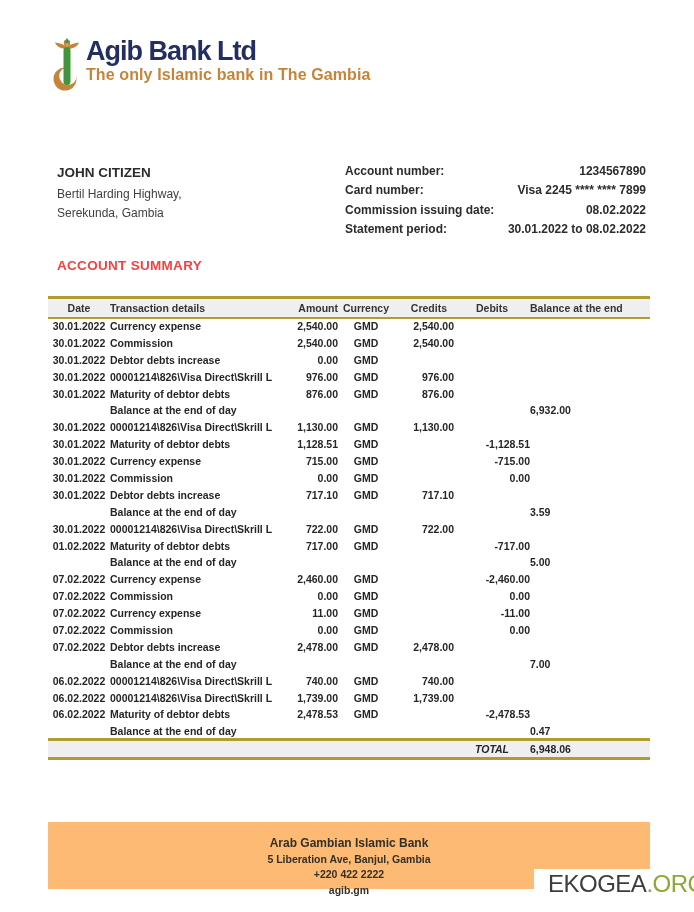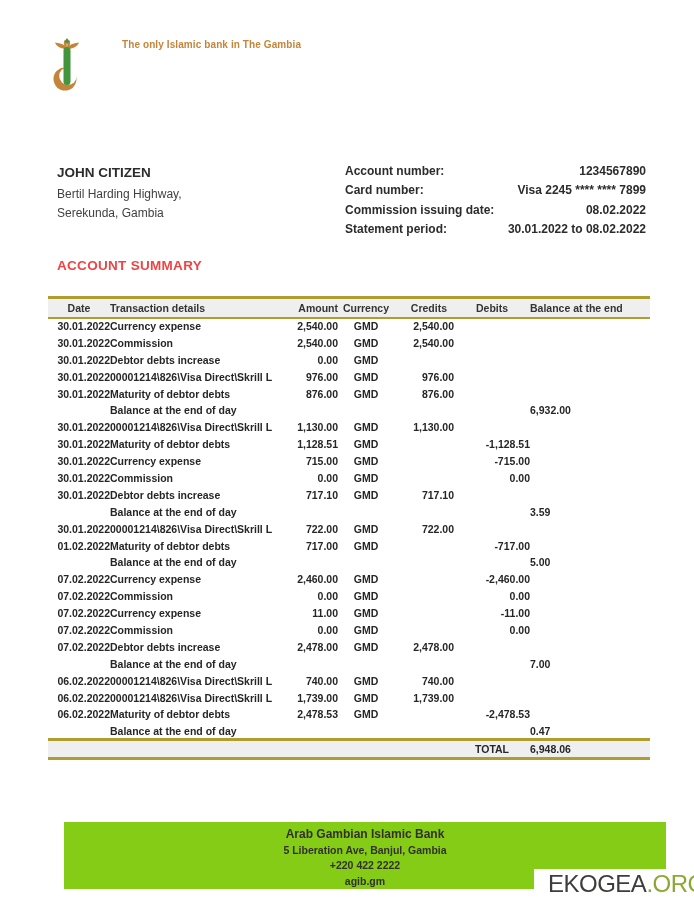--- a/index.html
+++ b/index.html
@@ -10,21 +10,21 @@
     color:#2a2a2a;
     position:relative;
     overflow:hidden;
   }
 
   
   .logo { position:absolute; left:52px; top:38px; display:flex; align-items:flex-start; }
   .logo-icon { width:30px; height:54px; flex:0 0 auto; }
   .logo-textblock { margin-left:4px; }
   .logo-name { font-size:27px; font-weight:bold; color:#242e60; letter-spacing:-1px; line-height:27px; }
-  .logo-tagline { font-size:10px; color:#c4853b; letter-spacing:0.1px; margin-top:1px; font-weight:bold;margin-left:36px; }
+  .logo-tagline { font-size:16px; color:#c4853b; letter-spacing:0.1px; margin-top:1px; font-weight:bold; }
 
   
   .customer { position:absolute; left:57px; top:165px; }
   .customer-name { font-size:13.5px; font-weight:bold; color:#2c2c2c; margin-bottom:5px; }
   .customer-addr { font-size:12px; line-height:18.5px; font-weight:400; color:#404040; }
 
   .acct-info { position:absolute; left:345px; top:162px; width:301px; }
   .acct-row { display:flex; justify-content:space-between; font-size:12px; font-weight:bold; line-height:19.3px; color:#2c2c2c; }
   .acct-label { text-align:left; white-space:nowrap; }
   .acct-value { text-align:right; white-space:nowrap; }
@@ -43,40 +43,40 @@
   .summary-table thead tr {
     background:#efefef;
     border-top:3px solid #b09d30;
     border-bottom:2px solid #b09d30;
     height:20px;
   }
   .summary-table thead th { font-weight:bold; color:#333; }
   .summary-table tbody tr { height:16.9px; }
   .summary-table tbody td { font-weight:600; color:#262626; }
 
-  .col-date     { text-align:right;  padding-left:9px; }
+  .col-date     { text-align:center;  padding-left:9px; }
   .col-details  { text-align:left;  padding-left:7px; }
   .col-amount   { text-align:right; }
   .col-currency { text-align:center; }
   .col-credits  { text-align:right; }
   .col-debits   { text-align:right; }
   .col-balance  { text-align:left; padding-right:4px; }
 
   thead .col-credits { padding-right:7px; }
   thead .col-debits  { text-align:center; }
   thead .col-balance { padding-right:8px; }
 
   .total-row { background:#efefef; border-top:3px solid #b09d30; border-bottom:3px solid #b09d30; height:19px; }
   .total-row td { font-weight:bold; color:#262626; }
-  .total-row .col-debits { text-align:center; }
+  .total-row .col-debits { text-align:center;font-style:italic; }
 
   
   .footer-bar {
     position:absolute; left:48px; top:822px; width:602px; height:67px;
-    background:#84cc16; text-align:center; color:#333027; padding-top:5px;margin-left:16px;
+    background:#fdba74; text-align:center; color:#333027; padding-top:14px;
   }
   .footer-line1 { font-size:12px;  font-weight:bold; line-height:15.5px; }
   .footer-line  { font-size:10.5px; font-weight:bold; line-height:15.5px; }
 
   
   .watermark {
     position:absolute; left:534px; top:869px; right:0; bottom:0;
     background:#ffffff; padding:2px 9px 0 14px; text-align:right;
   }
   .wm-text { font-size:24px; letter-spacing:-0.5px; color:#3d3d3b; line-height:26px; }
@@ -96,20 +96,21 @@
       <path d="M15 11 C 21 11 25.5 8.5 27 4.5 C 21 5.5 17 6.8 15 9.5 Z" fill="#c4853b"></path>
       <path d="M14 10 C 11.5 7 11 4 13 1.5 C 14.5 4 15 7 14.8 9.6 Z" fill="#c4853b"></path>
       <path d="M16 10 C 18.5 7 19 4 17 1.5 C 15.5 4 15 7 15.2 9.6 Z" fill="#c4853b"></path>
 
       <path d="M15 0 L17.3 3.5 L15 6 L12.7 3.5 Z" fill="#42953d"></path>
 
       <rect x="11.5" y="9" width="7" height="38" rx="3.5" fill="#42953d"></rect>
     </svg>
   </span>
   <span class="logo-textblock">
+    <div class="logo-name">Agib Bank Ltd</div>
     <div class="logo-tagline">The only Islamic bank in The Gambia</div>
   </span>
 </div>
 
 <div class="customer">
   <div class="customer-name">JOHN CITIZEN</div>
   <div class="customer-addr">Bertil Harding Highway,</div>
   <div class="customer-addr">Serekunda, Gambia</div>
 </div>
 

